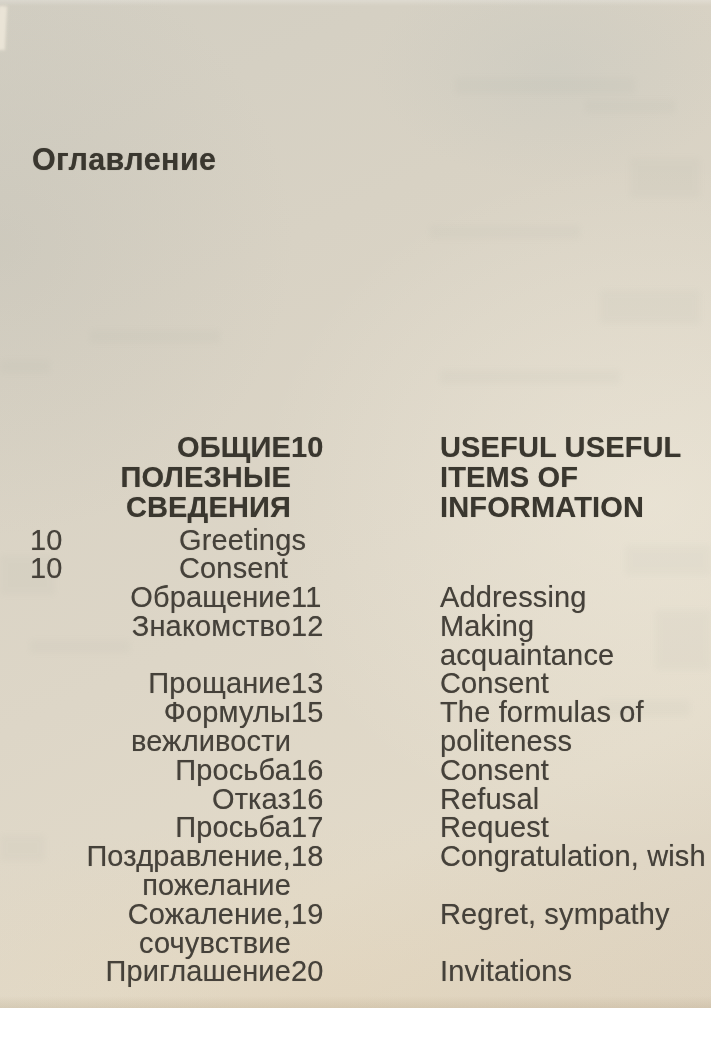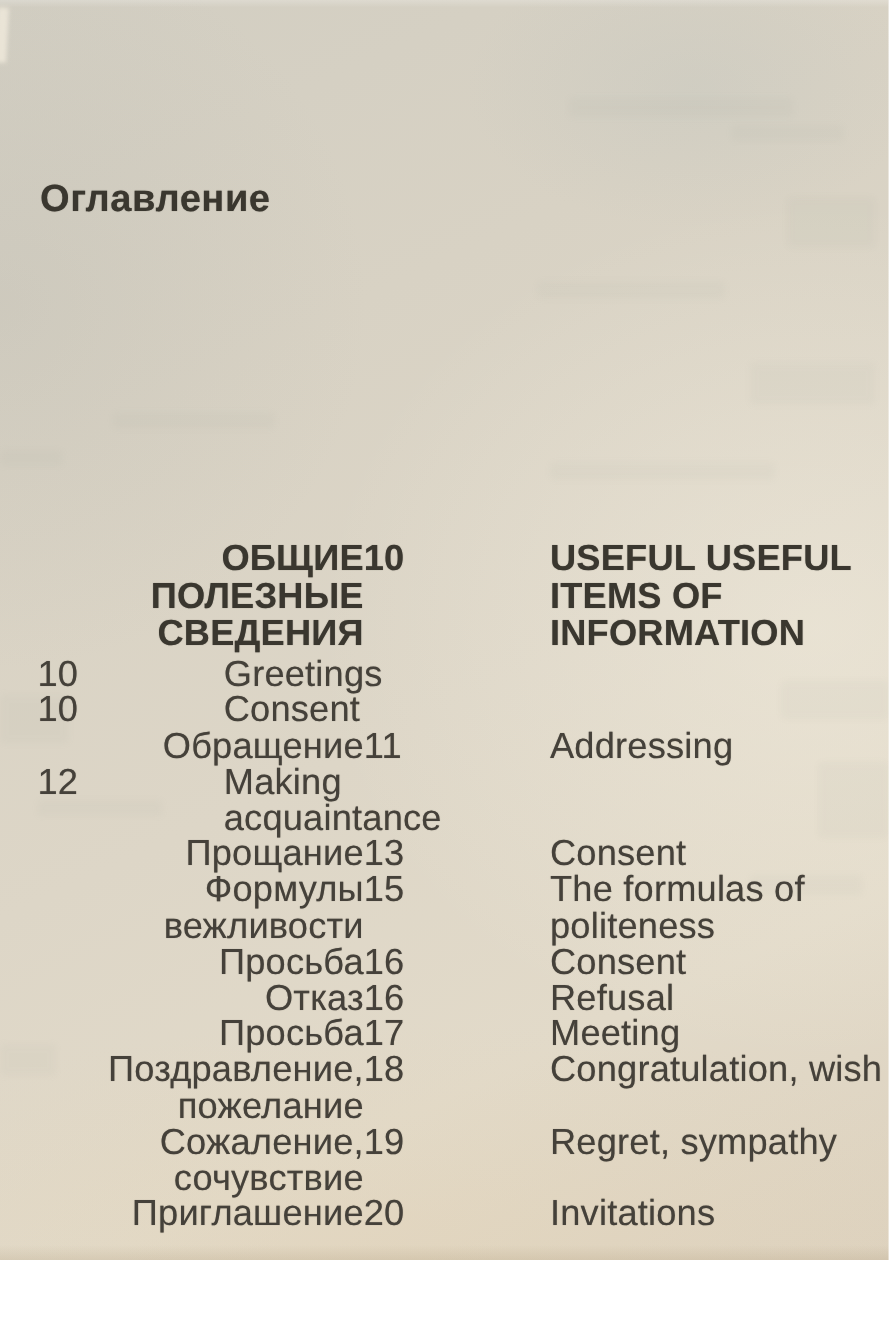--- a/index.html
+++ b/index.html
@@ -128,20 +128,21 @@
       <div class="cell en">Consent</div>
     </div>
 
     <div class="row">
       <div class="cell ru">Обращение</div>
       <div class="cell pg">11</div>
       <div class="cell en">Addressing</div>
     </div>
 
     <div class="row">
+      <div class="cell ru">Знакомство</div>
       <div class="cell pg">12</div>
       <div class="cell en">Making acquaintance</div>
     </div>
 
     <div class="row">
       <div class="cell ru">Прощание</div>
       <div class="cell pg">13</div>
       <div class="cell en">Consent</div>
     </div>
 
@@ -160,21 +161,21 @@
 
     <div class="row">
       <div class="cell ru">Отказ</div>
       <div class="cell pg">16</div>
       <div class="cell en">Refusal</div>
     </div>
 
     <div class="row">
       <div class="cell ru">Просьба</div>
       <div class="cell pg">17</div>
-      <div class="cell en">Meeting</div>
+      <div class="cell en">Request</div>
     </div>
 
     <div class="row">
       <div class="cell ru">Поздравление,
 пожелание</div>
       <div class="cell pg">18</div>
       <div class="cell en">Congratulation, wish</div>
     </div>
 
     <div class="row">

